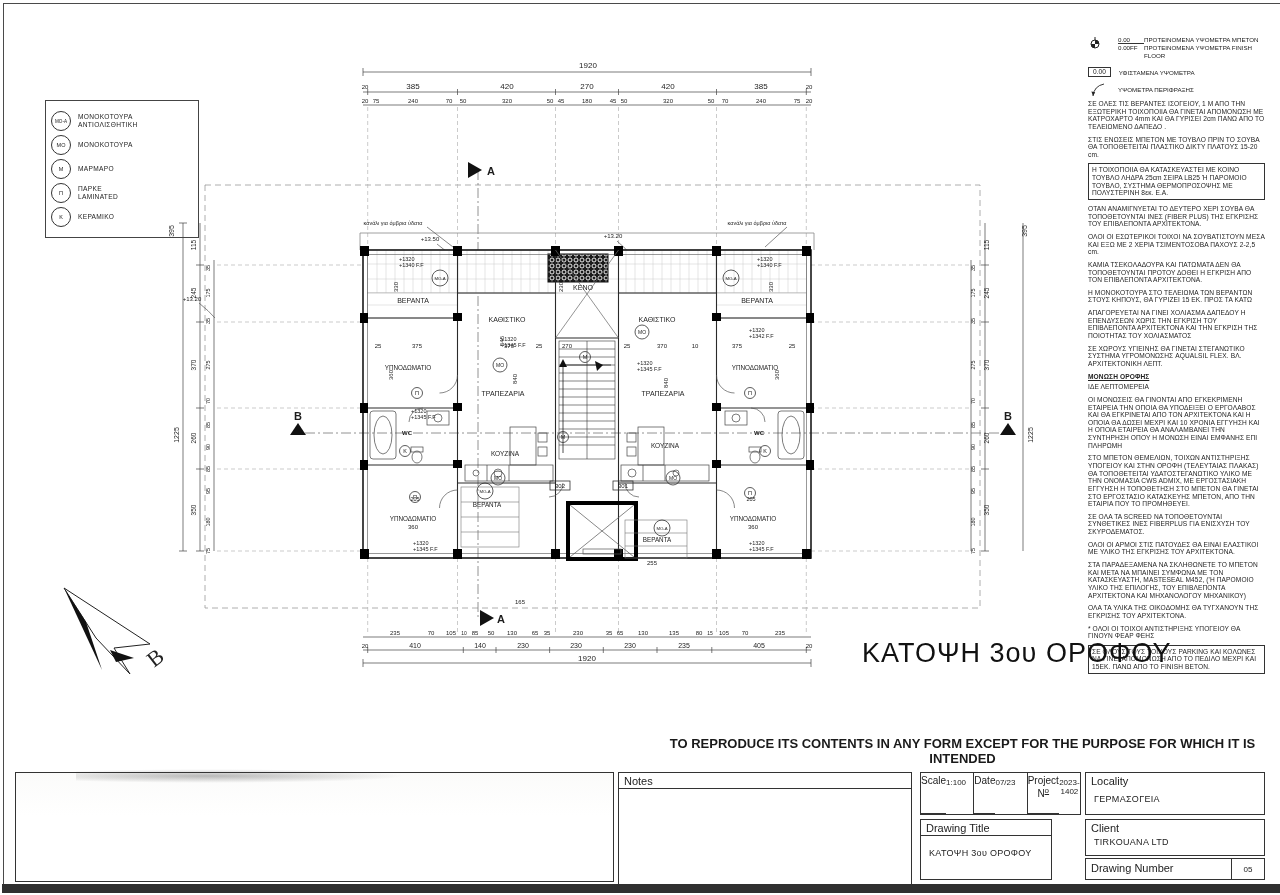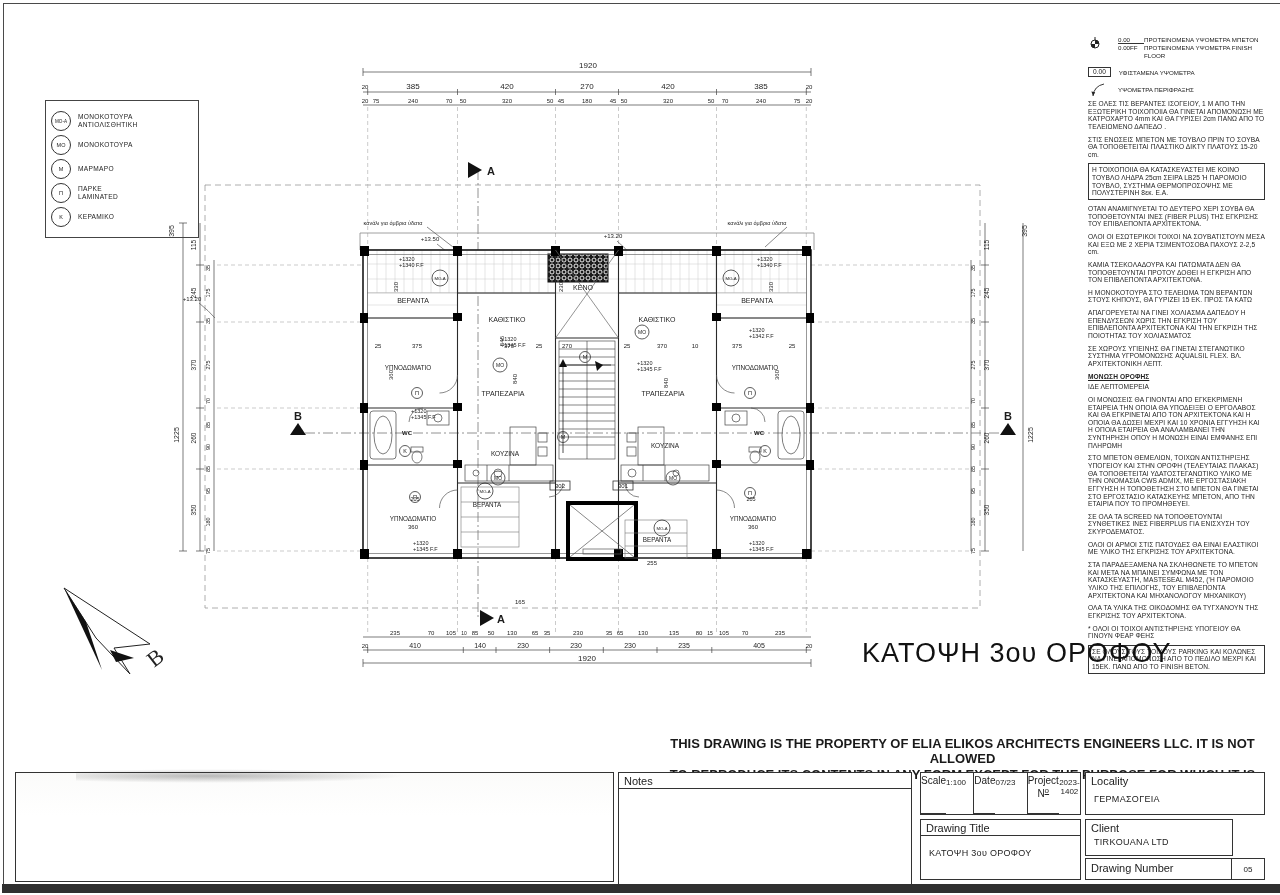--- a/index.html
+++ b/index.html
@@ -53,23 +53,23 @@
   .scan-box{position:absolute;left:15px;top:772px;width:597px;height:108px;border:1.6px solid #333;
             background:linear-gradient(180deg,#fbfbfa 0%,#ffffff 40%);}
   .scan-box .smudge{position:absolute;left:60px;top:-4px;width:330px;height:14px;
             background:radial-gradient(ellipse at 40% 50%, rgba(60,60,60,.35), rgba(255,255,255,0) 70%);}
   .notes-tb{left:618px;top:772px;width:294px;height:120px;}
   .sdp{left:920px;top:772px;width:161px;height:43px;display:flex;}
   .sdp .cell{flex:1;border-right:1px solid #333;display:flex;flex-direction:row;}
   .sdp .cell:last-child{border-right:none;}
   .sdp .h{font-size:10px;text-align:center;border-bottom:1px solid #333;padding:2px 0 1px 0;}
   .sdp .v{font-size:8px;text-align:center;padding:5px 0;}
-  .dt{left:920px;top:819px;width:161px;height:61px;}
+  .dt{left:920px;top:819px;width:132px;height:61px;}
   .loc{left:1085px;top:772px;width:180px;height:43px;}
-  .cli{left:1085px;top:819px;width:148px;height:37px;}
+  .cli{left:1085px;top:819px;width:180px;height:37px;}
   .dn{left:1085px;top:858px;width:180px;height:22px;display:flex;align-items:stretch;}
   .dn .dn-l{flex:1;font-size:11px;padding:3px 5px;}
   .dn .dn-v{flex:0 0 32px;border-left:1px solid #333;font-size:8px;display:flex;
             align-items:center;justify-content:center;}
   sup.u{text-decoration:underline;font-size:8px;}
 </style>
 </head>
 <body>
 
 <div class="sheet">
@@ -663,21 +663,20 @@
   <svg class="north-svg" width="130" height="125" viewBox="0 0 130 125">
     <polygon points="14,30 100,86 64,90 80,116 46,80" fill="none" stroke="#222" stroke-width="1"></polygon>
     <polygon points="14,30 52,112 36,64" fill="#111"></polygon>
     <polygon points="60,92 84,100 66,104" fill="#111"></polygon>
     <text x="104" y="110" font-size="22" font-family="Liberation Serif, serif" fill="#222" transform="rotate(-38 104 110)">B</text>
   </svg>
 
   <div class="big-title">ΚΑΤΟΨΗ 3ου ΟΡΟΦΟΥ</div>
 
   <div class="property">
-    <div>THIS DRAWING IS THE PROPERTY OF ELIA ELIKOS ARCHITECTS ENGINEERS LLC. IT IS NOT ALLOWED</div>
     <div>TO REPRODUCE ITS CONTENTS IN ANY FORM EXCEPT FOR THE PURPOSE FOR WHICH IT IS INTENDED</div>
   </div>
 
   <div class="scan-box">
       <div class="smudge"></div>
     </div>
 
   <div class="tb notes-tb">
     <div class="tb-label" style="border-bottom:1px solid #333;">Notes</div>
   </div>

